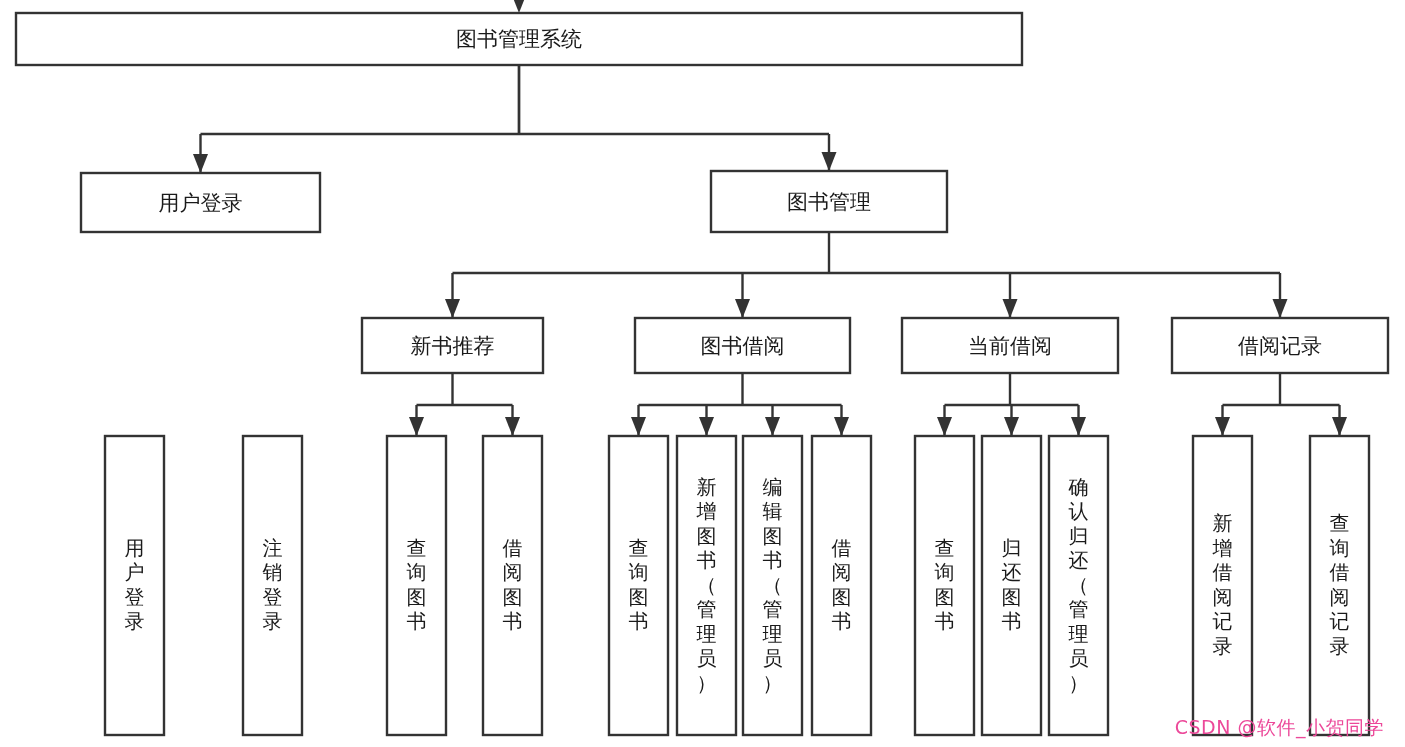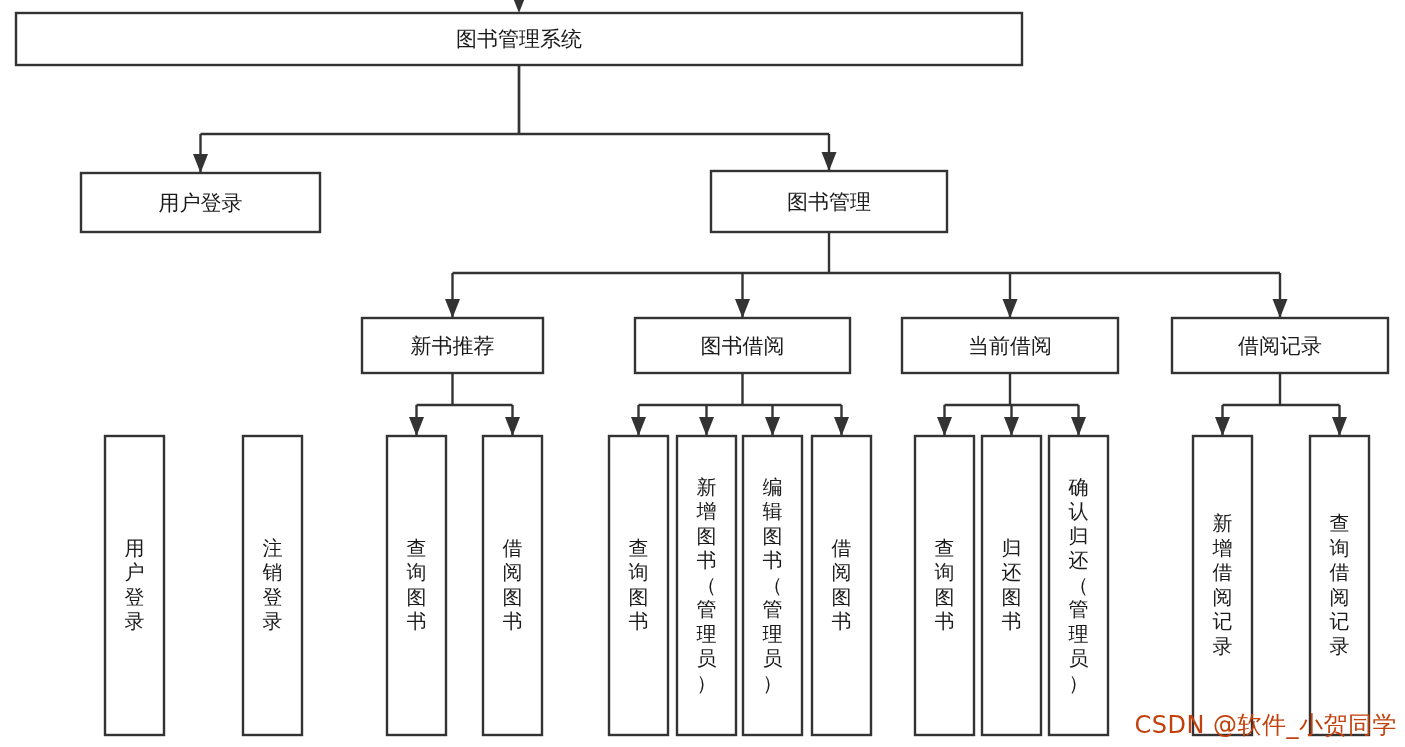--- a/index.html
+++ b/index.html
@@ -51,25 +51,25 @@
     stroke-width: 2.4;
     fill: none;
     stroke-linecap: butt;
   }
   .arrow-head {
     fill: #333333;
     stroke: none;
   }
   .watermark {
     position: absolute;
-    right: 8px;
+    right: 21px;
     bottom: 6px;
     font-family: "DejaVu Sans", "Liberation Sans", sans-serif;
-    font-size: 24px;
-    color: #c2410c;
+    font-size: 19px;
+    color: #ec4899;
     letter-spacing: 0.5px;
     white-space: nowrap;
     user-select: none;
   }
 </style>
 </head>
 <body>
 
 <div id="diagram-root">
   <svg class="diagram-svg" viewBox="0 0 1405 747" xmlns="http://www.w3.org/2000/svg">

